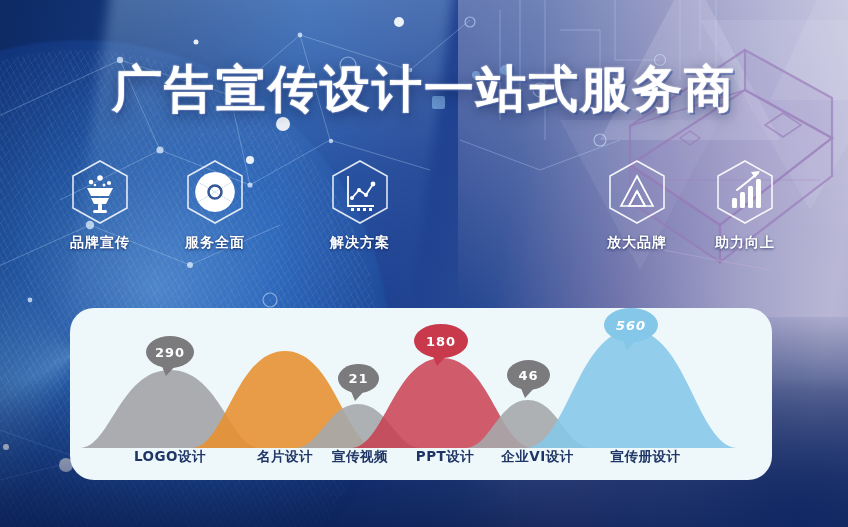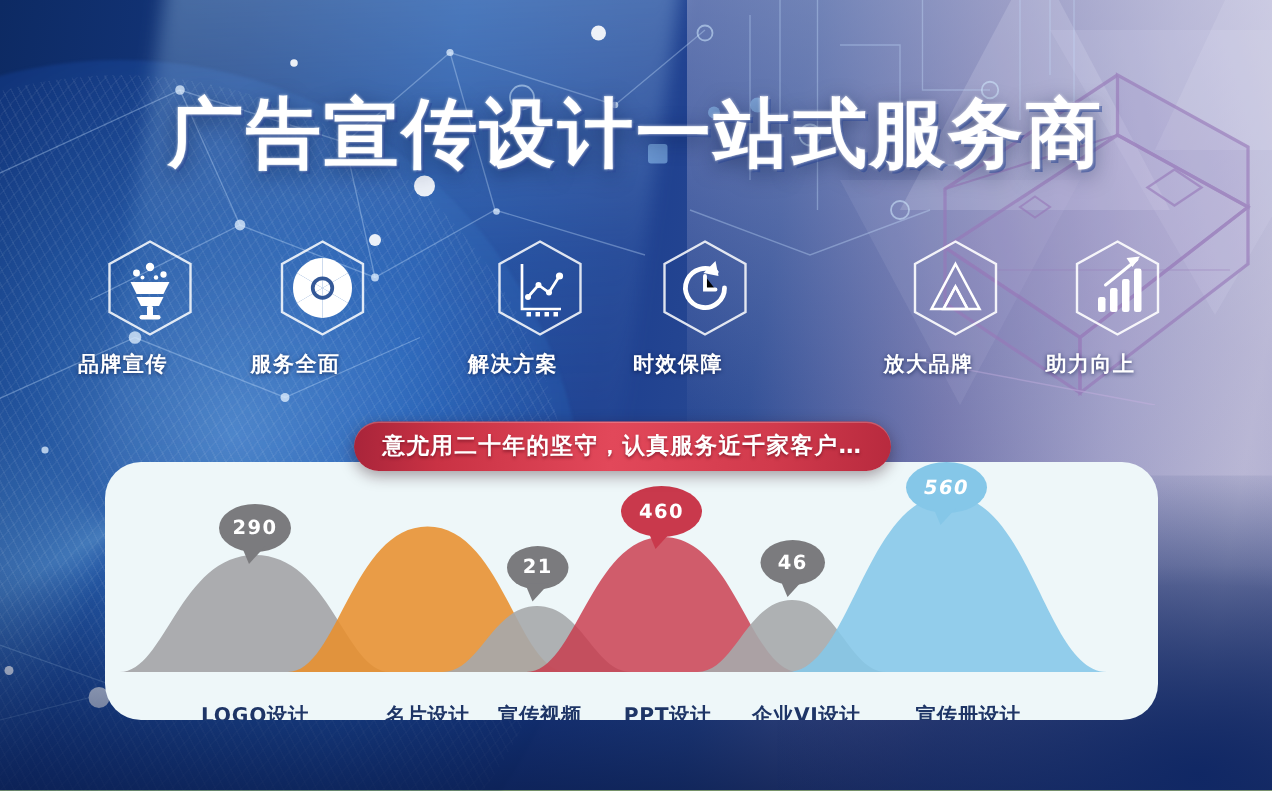--- a/index.html
+++ b/index.html
@@ -6,21 +6,21 @@
   html, body {
     width: 848px; height: 527px;
     overflow: hidden;
     font-family: "Liberation Sans", "DejaVu Sans", sans-serif;
   }
 
   #stage {
     position: relative;
     width: 848px; height: 527px;
     overflow: hidden;
-    background: #4d7c0f;
+    background: #000000;
   }
 
   
   .bg-base {
     position: absolute; inset: 0;
     background:
       linear-gradient(100deg,
         #0d2a63 0%,
         #14377e 18%,
         #1a4a9e 33%,
@@ -130,21 +130,21 @@
     white-space: nowrap;
   }
 
   
   .features {
     position: absolute; left: 0; top: 158px; width: 848px; height: 90px;
   }
   .feature {
     position: absolute;
     width: 96px;
-    text-align: left;
+    text-align: center;
     top: 0;
   }
   .hexwrap {
     width: 62px; height: 68px;
     margin: 0 auto 8px auto;
     position: relative;
   }
   .hexwrap svg { width: 62px; height: 68px; display: block; }
   .feature-label {
     font-size: 14px;
@@ -197,21 +197,20 @@
   }
   .axis-label {
     position: absolute;
     text-align: center;
     font-size: 13.5px;
     font-weight: bold;
     color: #1e3566;
     letter-spacing: .5px;
     font-family: "DejaVu Sans", "Liberation Sans", sans-serif;
     white-space: nowrap;
-    margin-top: 20px;
   }
 
   
   .bubble {
     position: absolute;
     display: flex; align-items: center; justify-content: center;
     border-radius: 50%;
     color: #fff;
     font-size: 13px;
     font-weight: bold;
@@ -378,35 +377,20 @@
             <path d="M31 54 a20 20 0 0 1 -17 -10 l17 -10 z"></path>
             <path d="M14 44 a20 20 0 0 1 0 -20 l17 10 z"></path>
             <path d="M14 24 a20 20 0 0 1 17 -10 l0 20 z"></path>
           </g>
           <circle cx="31" cy="34" r="6.5" fill="none" stroke="rgba(30,70,140,0.9)" stroke-width="2.5"></circle>
         </svg>
       </div>
       <div class="feature-label">服务全面</div>
     </div>
 
-    <div class="feature" style="left:422px">
-      <div class="hexwrap">
-        <svg viewBox="0 0 62 68">
-          <polygon points="31,3 58,18 58,50 31,65 4,50 4,18" fill="none" stroke="rgba(255,255,255,0.85)" stroke-width="1.6"></polygon>
-          <g stroke="#ffffff" fill="none" stroke-width="3.2" stroke-linecap="round">
-            <path d="M44 34 a13 13 0 1 1 -5.5 -10.6"></path>
-          </g>
-          <path d="M38 16 l2 10 -10 -2 z" fill="#ffffff"></path>
-          <g stroke="#ffffff" stroke-width="2.6" stroke-linecap="round">
-            <path d="M31 26 v9 h7"></path>
-          </g>
-        </svg>
-      </div>
-      <div class="feature-label">时效保障</div>
-    </div>
 
     <div class="feature" style="left:697px">
       <div class="hexwrap">
         <svg viewBox="0 0 62 68">
           <polygon points="31,3 58,18 58,50 31,65 4,50 4,18" fill="none" stroke="rgba(255,255,255,0.9)" stroke-width="1.6"></polygon>
           <g fill="#ffffff">
             <rect x="18" y="40" width="5" height="10" rx="1.5"></rect>
             <rect x="26" y="34" width="5" height="16" rx="1.5"></rect>
             <rect x="34" y="28" width="5" height="22" rx="1.5"></rect>
             <rect x="42" y="21" width="5" height="29" rx="1.5"></rect>
@@ -453,36 +437,33 @@
       </svg>
     </div>
 
     <div class="bubble" style="left:76px; top:28px; width:48px; height:32px; background:#7b7b7e; color:#7b7b7e;">
       <span style="color:#fff">290</span>
     </div>
     <div class="bubble" style="left:268px; top:56px; width:41px; height:29px; background:#7b7b7e; color:#7b7b7e;">
       <span style="color:#fff">21</span>
     </div>
     <div class="bubble" style="left:344px; top:16px; width:54px; height:34px; background:#c9394c; color:#c9394c;">
-      <span style="color:#fff">460</span>
+      <span style="color:#fff">180</span>
     </div>
     <div class="bubble" style="left:437px; top:52px; width:43px; height:30px; background:#7b7b7e; color:#7b7b7e;">
       <span style="color:#fff">46</span>
     </div>
     <div class="bubble" style="left:534px; top:0px; width:54px; height:34px; background:#85c7e8; color:#85c7e8;font-style:italic;">
       <span style="color:#fff">560</span>
     </div>
 
     <div class="axis-labels">
       <div class="axis-label" style="left:40px; width:120px">LOGO设计</div>
       <div class="axis-label" style="left:155px; width:120px">名片设计</div>
       <div class="axis-label" style="left:230px; width:120px">宣传视频</div>
       <div class="axis-label" style="left:315px; width:120px">PPT设计</div>
       <div class="axis-label" style="left:400px; width:135px">企业VI设计</div>
       <div class="axis-label" style="left:508px; width:135px">宣传册设计</div>
     </div>
   </div>
 
-  <div class="banner">
-    <span class="banner-text">意尤用二十年的坚守，认真服务近千家客户…</span>
-  </div>
 
 </div>
 
 </body></html>

